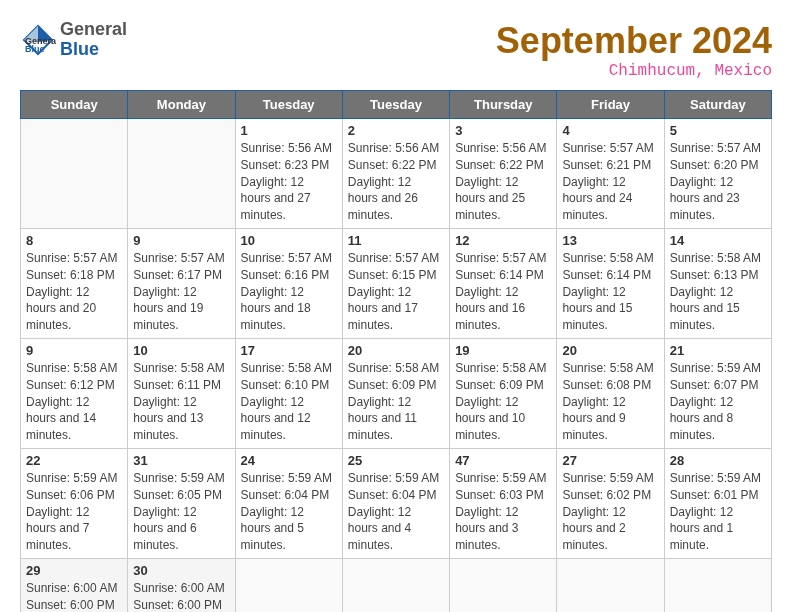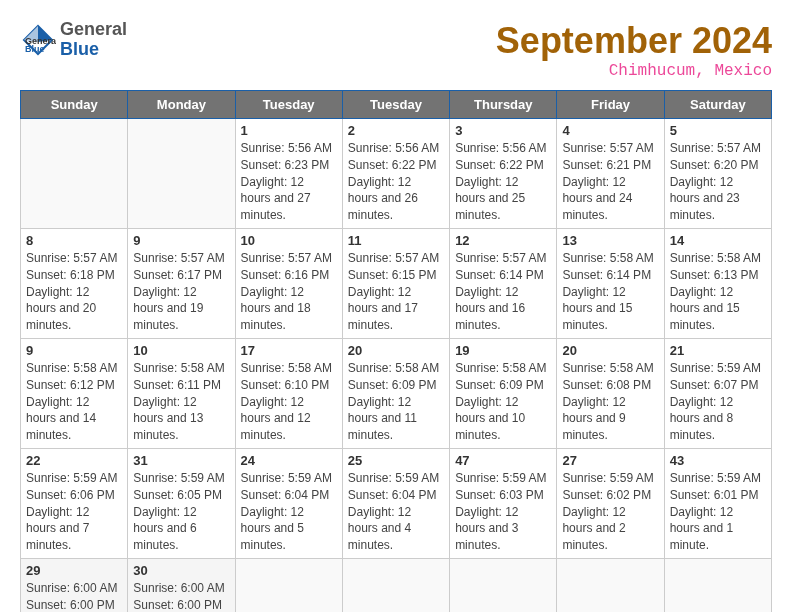--- a/index.html
+++ b/index.html
@@ -214,21 +214,21 @@
       </td>
         <td>
         <span class="day-num">47</span>
         <span class="day-info">Sunrise: 5:59 AM<br>Sunset: 6:03 PM<br>Daylight: 12 hours and 3 minutes.</span>
       </td>
         <td>
         <span class="day-num">27</span>
         <span class="day-info">Sunrise: 5:59 AM<br>Sunset: 6:02 PM<br>Daylight: 12 hours and 2 minutes.</span>
       </td>
         <td>
-        <span class="day-num">43</span>
+        <span class="day-num">28</span>
         <span class="day-info">Sunrise: 5:59 AM<br>Sunset: 6:01 PM<br>Daylight: 12 hours and 1 minute.</span>
       </td>
       </tr>
       <tr>
         <td style="background: rgb(245, 245, 245); margin-top: 11px;">
         <span class="day-num">29</span>
         <span class="day-info">Sunrise: 6:00 AM<br>Sunset: 6:00 PM<br>Daylight: 12 hours and 0 minutes.</span>
       </td>
         <td style="background: rgb(245, 245, 245); margin-top: 32px;">
         <span class="day-num">30</span>

